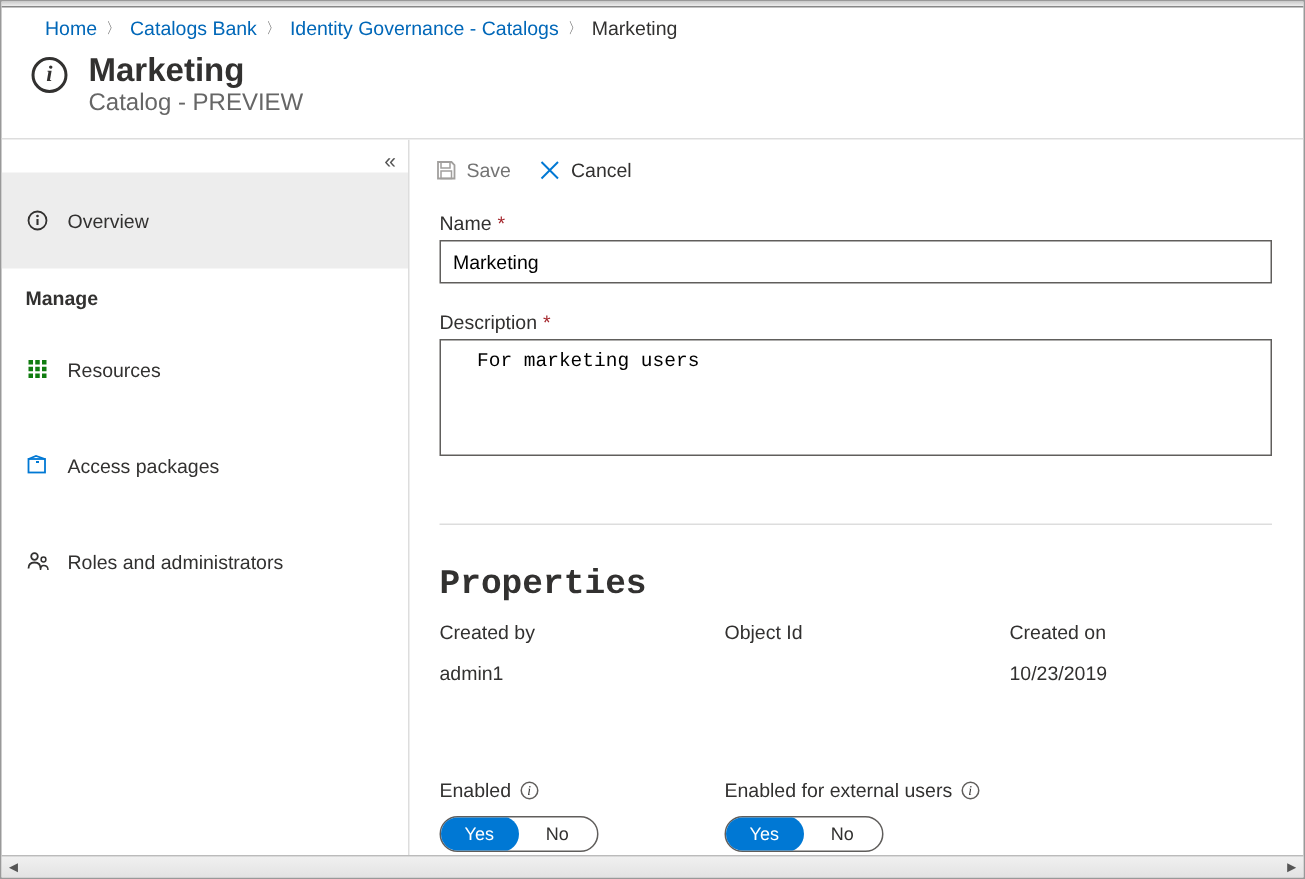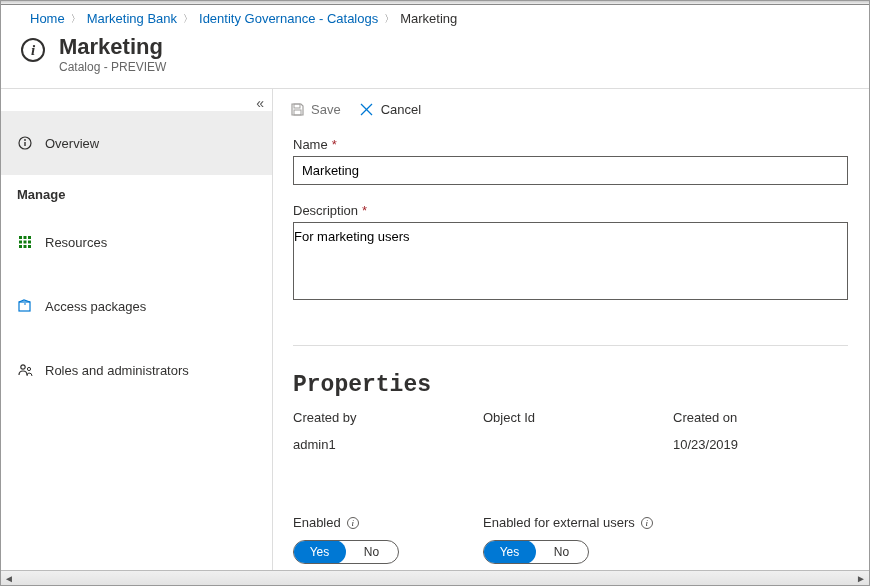--- a/index.html
+++ b/index.html
@@ -10,21 +10,21 @@
   .topbar { height: 4px; background: linear-gradient(to bottom, #ccc, #eee); border-bottom: 1px solid #888; }
 
   .breadcrumb { display: flex; align-items: center; padding: 6px 14px 0 29px; font-size: 13px; }
   .breadcrumb a { color: #0067b8; text-decoration: none; }
   .breadcrumb .chev { margin: 0 6px; color: #666; font-size: 10px; }
   .breadcrumb .current { color: #323130; }
 
   .header { display: flex; align-items: flex-start; padding: 8px 14px 14px 20px; border-bottom: 1px solid #ddd; }
   .header .info-icon { width: 24px; height: 24px; border: 2px solid #323130; border-radius: 50%; display:flex; align-items:center; justify-content:center; font-weight:bold; font-size:15px; margin-top: 4px; margin-right: 14px; font-family: "Times New Roman", serif; font-style: italic; }
   .header h1 { font-size: 22px; font-weight: 600; }
-  .header .subtitle { font-size: 12px; color: #666; margin-top: 0px; text-align: right; }
+  .header .subtitle { font-size: 16px; color: #666; margin-top: 0px; text-align: right; }
 
   .content { flex: 1; display: flex; overflow: hidden; }
 
   .sidebar { width: 272px; border-right: 1px solid #ddd; position: relative; }
   .collapse { position: absolute; right: 8px; top: 6px; color: #555; cursor: pointer; font-size: 14px; }
   .side-item { display: flex; align-items: center; padding: 24px 16px; cursor: pointer; }
   .side-item.active { background: #ededed; }
   .side-item .icon { width: 16px; height: 16px; margin-right: 12px; display:flex; align-items:center; justify-content:center; }
   .side-group-title { padding: 12px 16px 8px 16px; font-weight: 600; font-size: 13px; }
 
@@ -32,21 +32,21 @@
   .toolbar { display: flex; align-items: center; padding: 12px 16px 6px 16px; }
   .toolbar button { background: none; border: none; display: flex; align-items: center; font-size: 13px; cursor: pointer; margin-right: 18px; color: #323130; }
   .toolbar button.disabled { color: #737373; cursor: default; }
   .toolbar .tb-icon { width: 16px; height: 16px; margin-right: 6px; display:inline-flex; align-items:center; justify-content:center; }
   .toolbar .cancel-x { color: #0078d4; font-size: 18px; font-weight: 300; }
 
   .form { padding: 14px 20px 0 20px; }
   .label { font-size: 13px; margin-bottom: 4px; display:flex; align-items:center; }
   .req { color: #a4262c; margin-left: 4px; }
   .text-input { width: 555px; border: 1px solid #605e5c; padding: 6px 8px; font-size: 13px; margin-bottom: 18px; }
-  .textarea { width: 555px; height: 78px; border: 1px solid #605e5c; padding: 6px 0; font-size: 13px; resize: none; font-family: Liberation Sans, sans-serif; }
+  .textarea { width: 555px; height: 78px; border: 1px solid #605e5c; padding: 6px 24px; font-size: 13px; resize: none; font-family: Liberation Mono, monospace; }
 
   hr { border: none; border-top: 1px solid #ddd; margin: 42px 0 0 0; width: 555px; }
 
   .props-title { font-weight: 700; font-size: 23px; margin-top: 26px; margin-bottom: 12px; font-family: Liberation Mono, monospace; }
   .prop-grid { display: grid; grid-template-columns: 190px 190px 175px; row-gap: 12px; width: 555px; }
   .prop-label { color: #323130; font-size: 13px; }
   .prop-val { color: #323130; font-size: 13px; }
 
   .toggle-row { display: flex; margin-top: 63px; }
   .toggle-block { width: 190px; }
@@ -64,21 +64,21 @@
   svg { display: block; }
 </style>
 </head>
 <body>
 
 <div class="topbar"></div>
 
 <nav class="breadcrumb">
   <a href="#">Home</a>
   <span class="chev">〉</span>
-  <a href="#">Marketing Bank</a>
+  <a href="#">Catalogs Bank</a>
   <span class="chev">〉</span>
   <a href="#">Identity Governance - Catalogs</a>
   <span class="chev">〉</span>
   <span class="current">Marketing</span>
 </nav>
 
 <div class="header">
   <div class="info-icon">i</div>
   <div>
     <h1>Marketing</h1>

